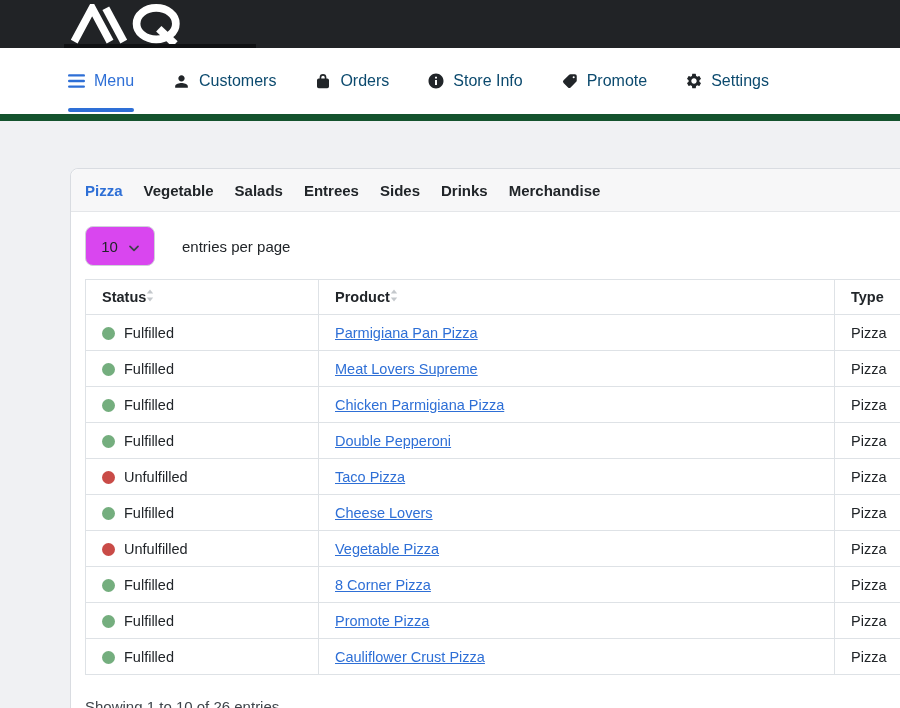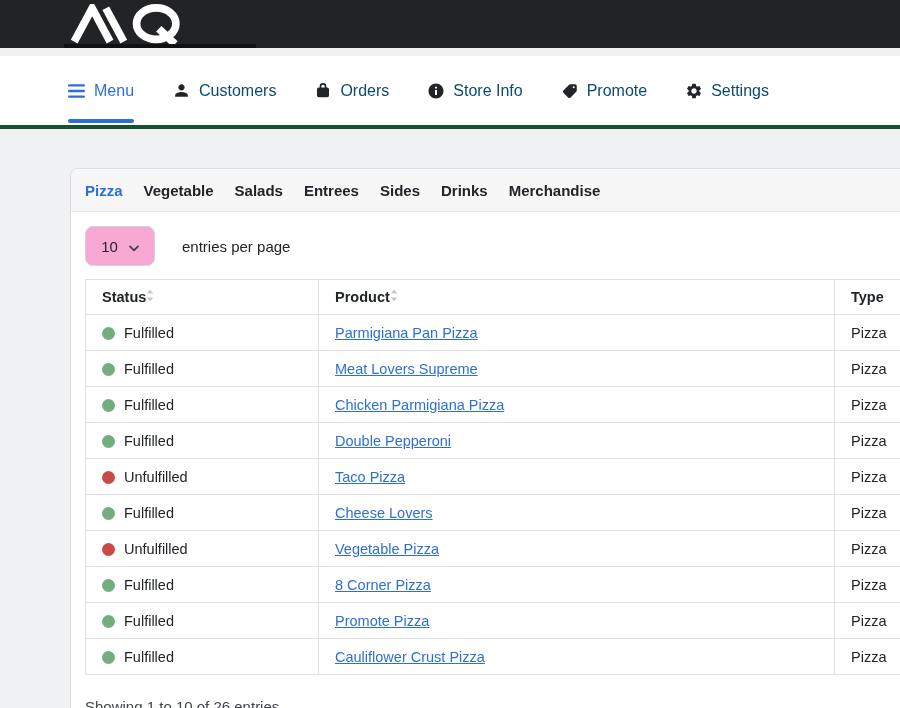--- a/index.html
+++ b/index.html
@@ -14,22 +14,22 @@
     --green:#74ae7e;
     --red:#c94b47;
     --bar:#212326;
   }
   
   .topbar{position:absolute;top:0;left:0;width:900px;height:48px;background:var(--bar);}
   .logo{position:absolute;left:64px;top:4px;}
   .logo-strip{position:absolute;left:64px;top:44px;width:192px;height:4px;background:#101113;}
   
   .navbar{
-    position:absolute;top:56px;left:0;width:900px;height:73px;background:#ffffff;
-    border-bottom:4px solid #14532d;box-sizing:border-box;
+    position:absolute;top:48px;left:0;width:900px;height:73px;background:#ffffff;
+    border-bottom:7px solid #14532d;box-sizing:border-box;
     display:flex;align-items:center;padding-left:68px;gap:38px;
   }
   .nav-item{
     position:relative;display:flex;align-items:center;gap:8px;height:100%;
     font-size:16px;color:#0c4a6e;cursor:pointer;white-space:nowrap;
   }
   .nav-item svg{display:block;}
   .nav-item .ico{fill:#212529;}
   .nav-item.active{color:var(--accent);}
   .nav-item.active .ico{fill:var(--accent);}
@@ -47,21 +47,21 @@
     height:43px;background:#f7f7f8;border-bottom:1px solid #e4e6e9;
     border-radius:8px 8px 0 0;box-sizing:border-box;
     display:flex;align-items:center;padding:0 14px;gap:21px;
   }
   .tab{font-size:15px;font-weight:700;color:#212529;cursor:pointer;white-space:nowrap;}
   .tab.active{color:var(--accent);}
   .card-body{padding:14px;}
   
   .entries-row{display:flex;align-items:center;margin-bottom:13px;}
   .select-box{
-    width:70px;height:40px;box-sizing:border-box;background:#f9a8d4;
+    width:70px;height:40px;box-sizing:border-box;background:#d946ef;
     border:1px solid #cfd3d9;border-radius:8px;
     display:flex;align-items:center;justify-content:center;gap:11px;
     font-size:15px;color:#212529;cursor:pointer;
   }
   .entries-label{margin-left:27px;font-size:15px;color:#212529;}
   
   table{border-collapse:collapse;width:972px;table-layout:fixed;}
   th,td{
     border:1px solid #dee2e6;padding:0 16px;text-align:left;
     font-size:14.5px;color:#212529;box-sizing:border-box;

